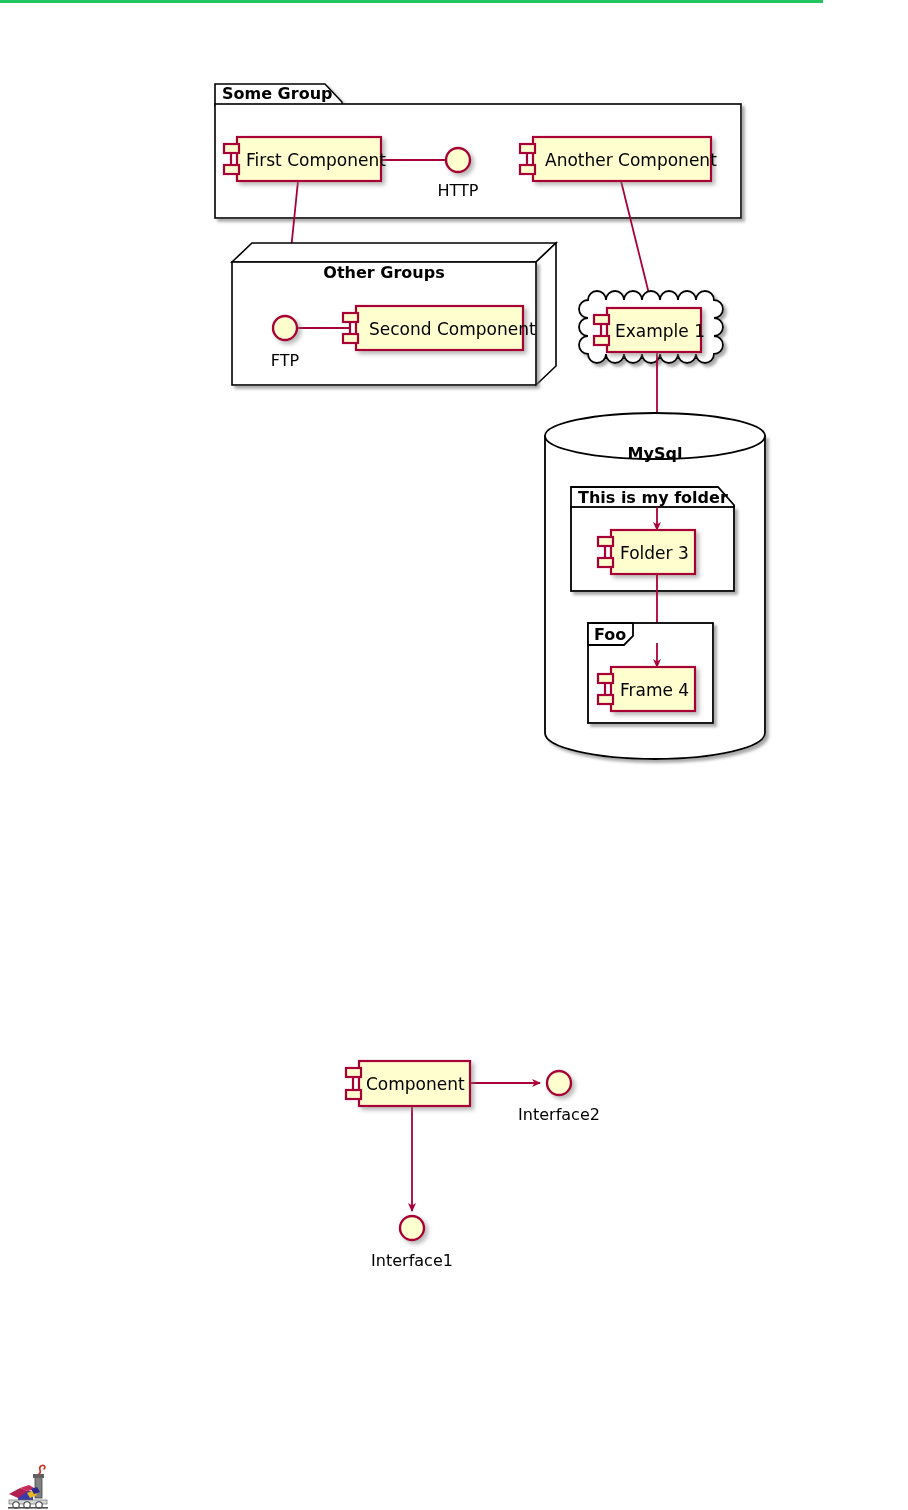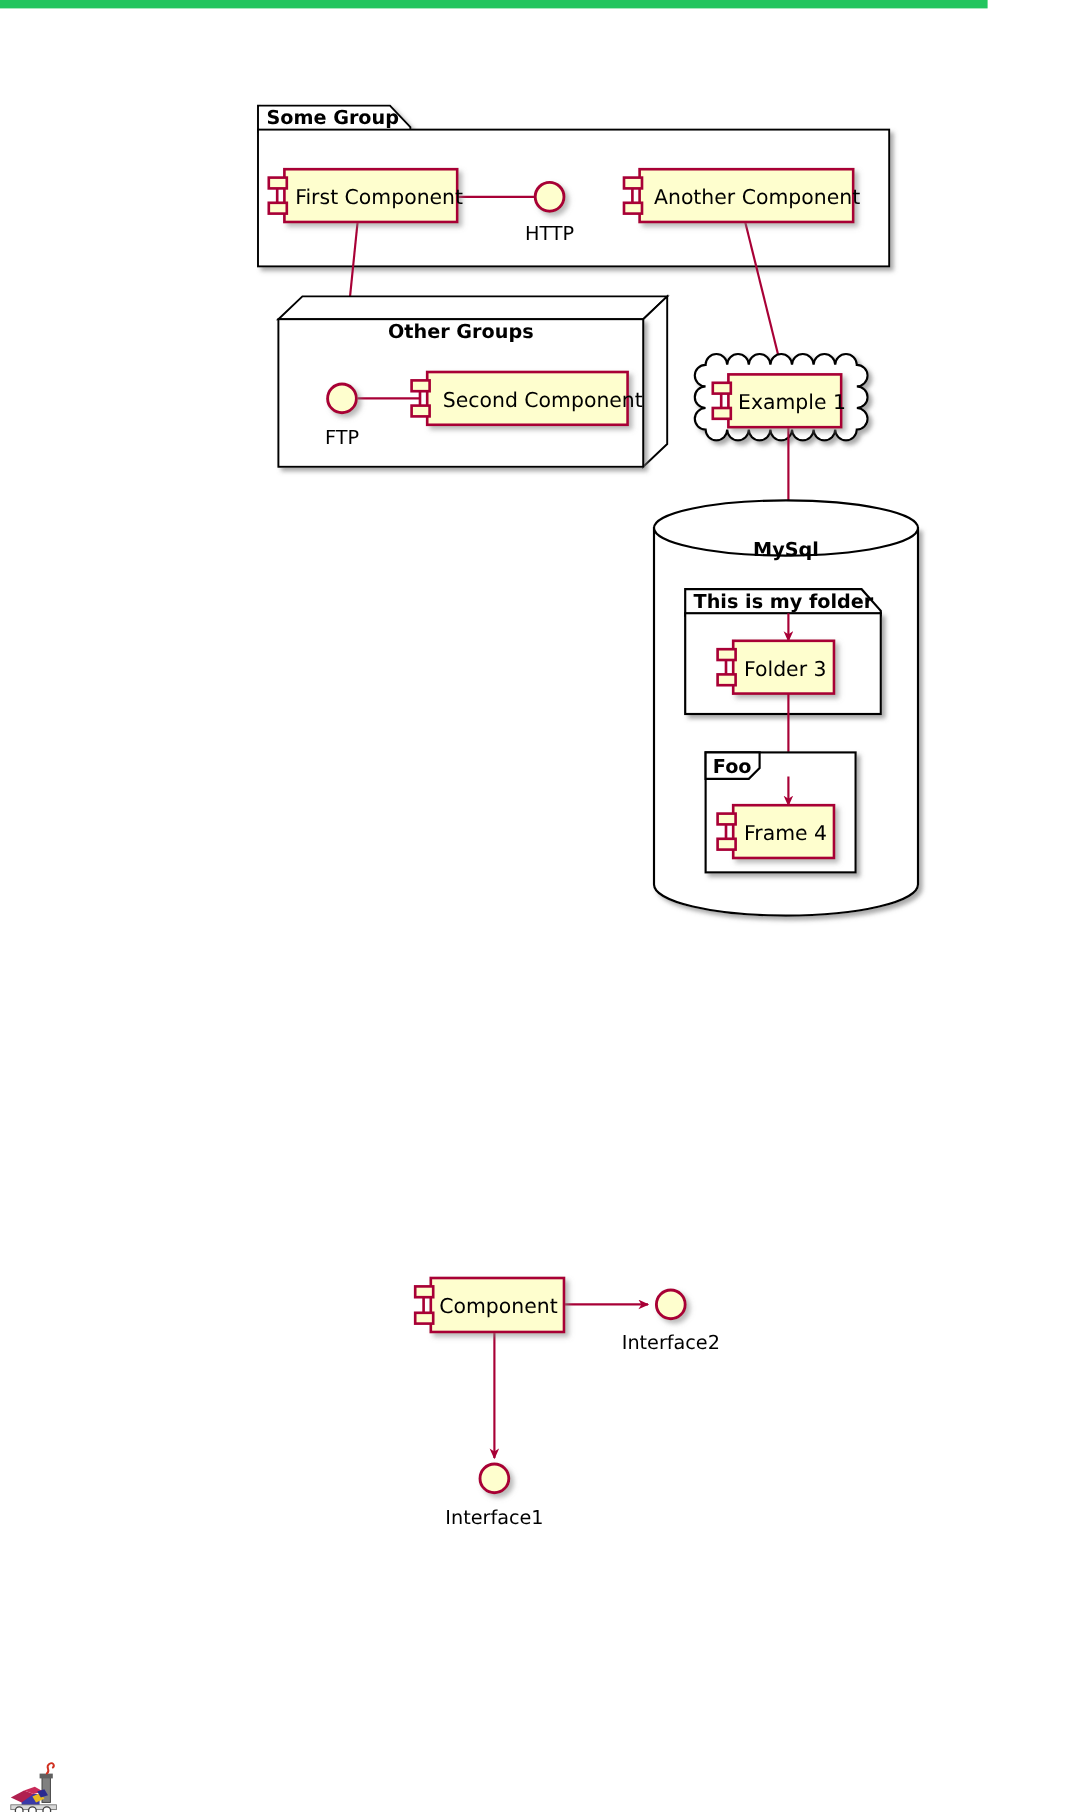--- a/index.html
+++ b/index.html
@@ -9,21 +9,21 @@
     background: #FFFFFF;
   }
   body {
     font-family: "DejaVu Sans", sans-serif;
   }
   #page {
     position: relative;
     width: 823px;
     height: 1510px;
     background: #FFFFFF;
-    border-top: 7px solid #22c55e;
+    border-top: 3px solid #22c55e;
     box-sizing: border-box;
     overflow: hidden;
     text-align: right;
   }
   #diagram-svg {
     position: absolute;
     top: 0;
     left: 0;
     width: 908px;
     height: 1510px;

